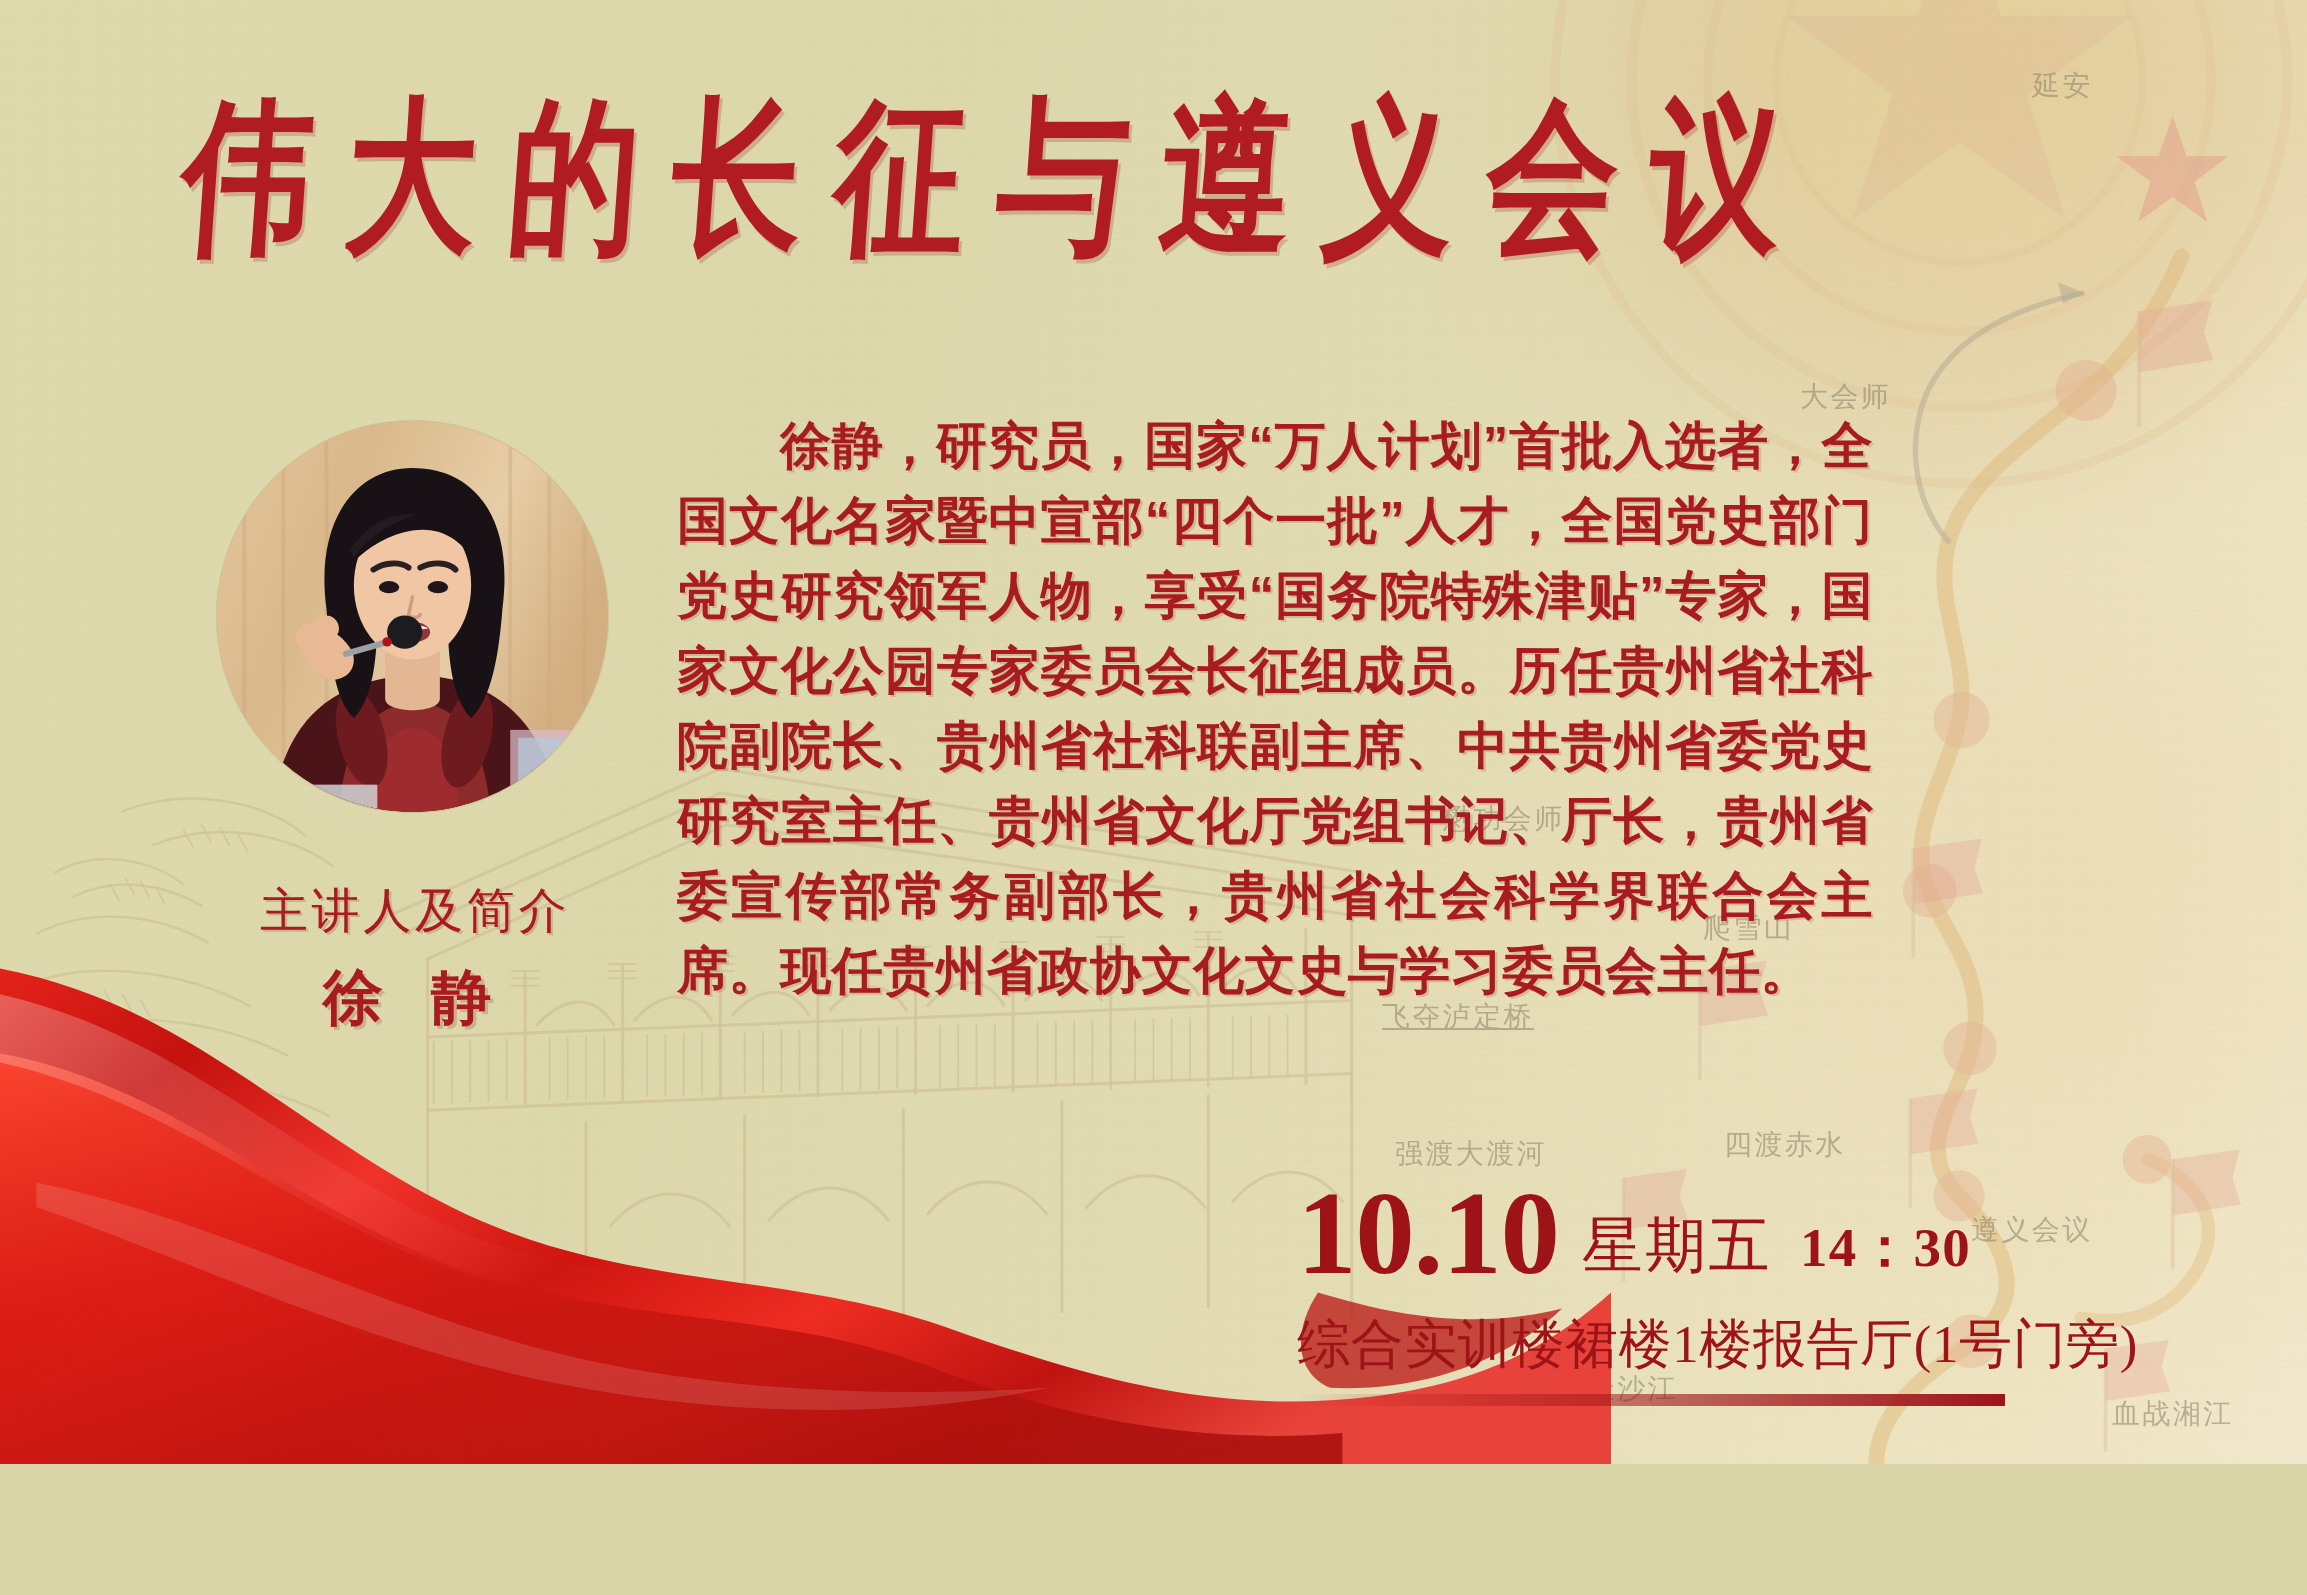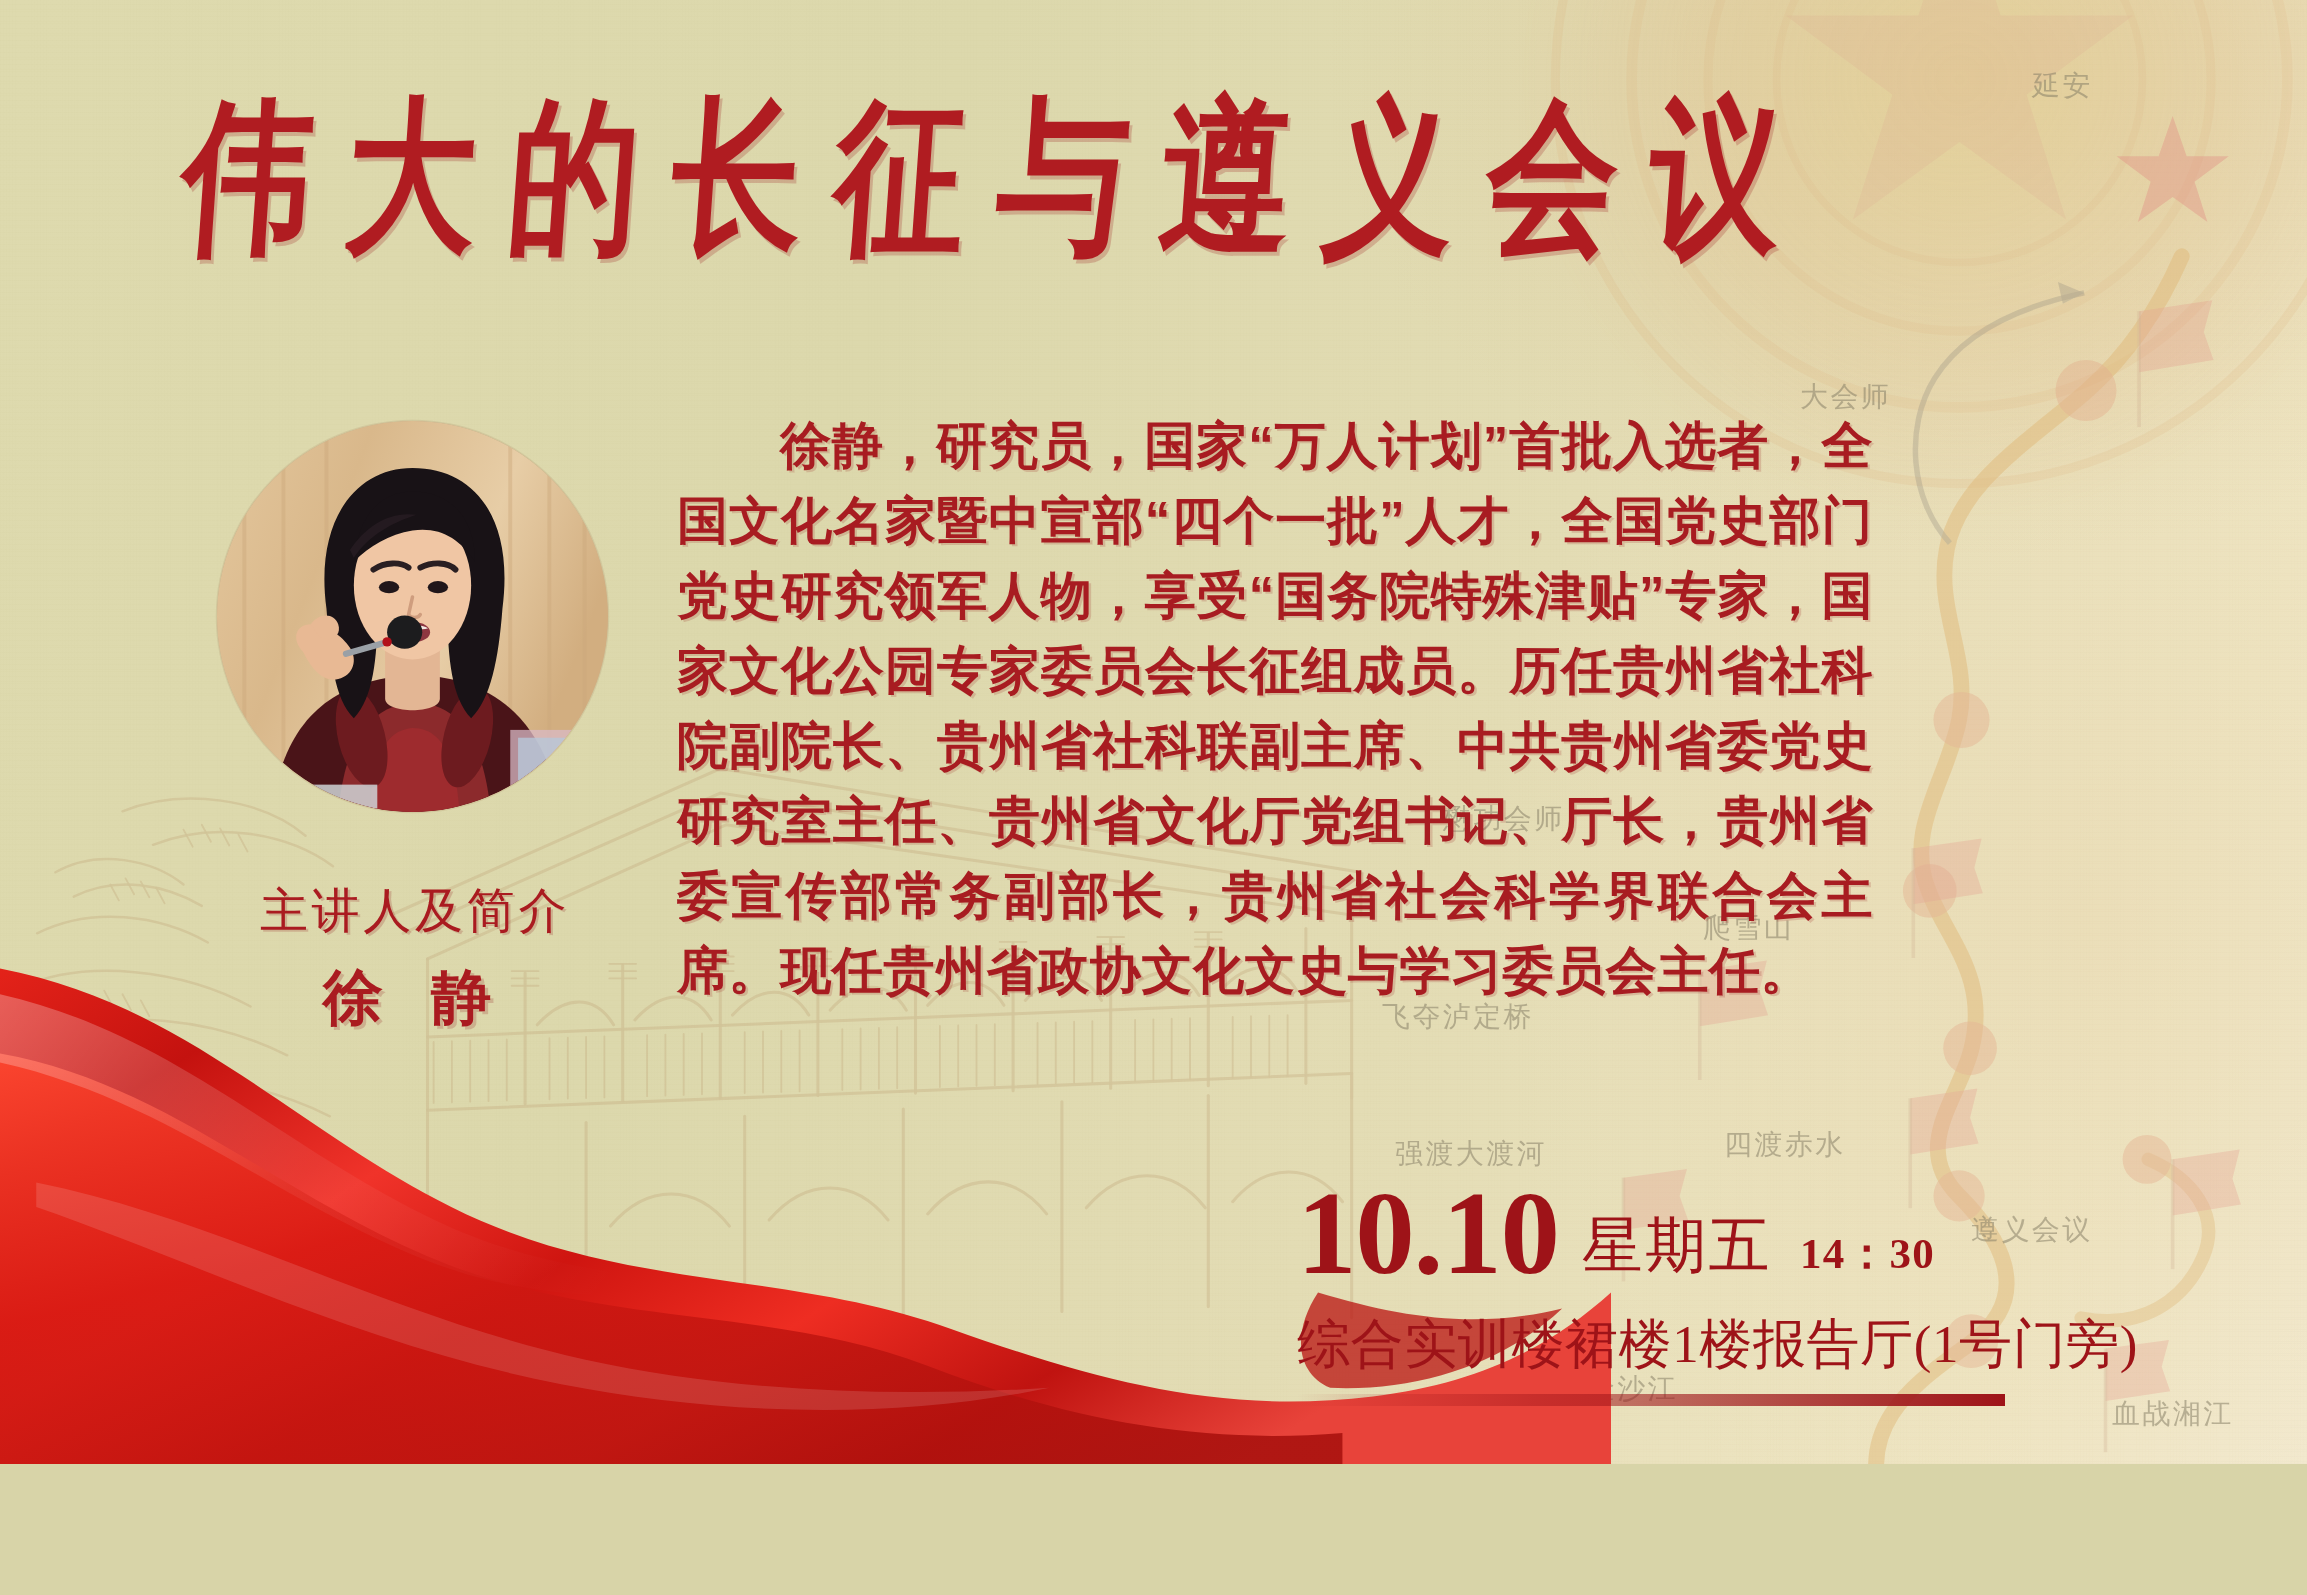--- a/index.html
+++ b/index.html
@@ -97,21 +97,21 @@
   .daynum{
     color:#9e1318;font-weight:700;font-size:119px;line-height:.94;
     font-family:"Liberation Serif","DejaVu Serif",serif;letter-spacing:-1.2px;
   }
   .weekday{
     color:#9e1318;font-weight:400;font-size:61px;line-height:1;
     margin-left:23px;margin-bottom:13.4px;letter-spacing:2.4px;
     font-family:"Liberation Serif","DejaVu Serif",serif;
   }
   .clock{
-    color:#9e1318;font-weight:700;font-size:43px;line-height:1;
+    color:#9e1318;font-weight:700;font-size:55px;line-height:1;
     margin-left:28px;margin-bottom:14.6px;letter-spacing:1.2px;
     font-family:"Liberation Serif","DejaVu Serif",serif;
   }
   .venue{
     margin-top:25px;color:#9e1318;font-weight:400;font-size:53px;
     line-height:1.1;letter-spacing:0.6px;white-space:nowrap;
     font-family:"Liberation Serif","DejaVu Serif",serif;
   }
   .rule{
     margin-top:21px;height:12.2px;width:708px;
@@ -191,21 +191,21 @@
         <path d="M1120,2210 l0,170"></path>
       </g>
     </svg>
   </div>
 
   <div>
     <span class="map-label" style="left:2032px;top:67px;">延安</span>
     <span class="map-label" style="left:1800px;top:378px;">大会师</span>
     <span class="map-label" style="left:1443px;top:800px;">懋功会师</span>
     <span class="map-label" style="left:1703px;top:909px;">爬雪山</span>
-    <span class="map-label" style="left:1382px;top:998px;">飞夺泸定桥</span>
+    <span class="map-label" style="left:1382px;top:998px;text-decoration:underline;">飞夺泸定桥</span>
     <span class="map-label" style="left:1395px;top:1135px;">强渡大渡河</span>
     <span class="map-label" style="left:1724px;top:1126px;text-align:right;">四渡赤水</span>
     <span class="map-label" style="left:1971px;top:1211px;">遵义会议</span>
     <span class="map-label" style="left:1526px;top:1370px;">巧渡金沙江</span>
     <span class="map-label" style="left:2112px;top:1395px;">血战湘江</span>
   </div>
 
   <div class="lineart">
     <svg viewBox="0 0 2300 1200" xmlns="http://www.w3.org/2000/svg">
       <g stroke="#c2a87c" stroke-opacity=".85" fill="none" stroke-width="4" stroke-linecap="round">

